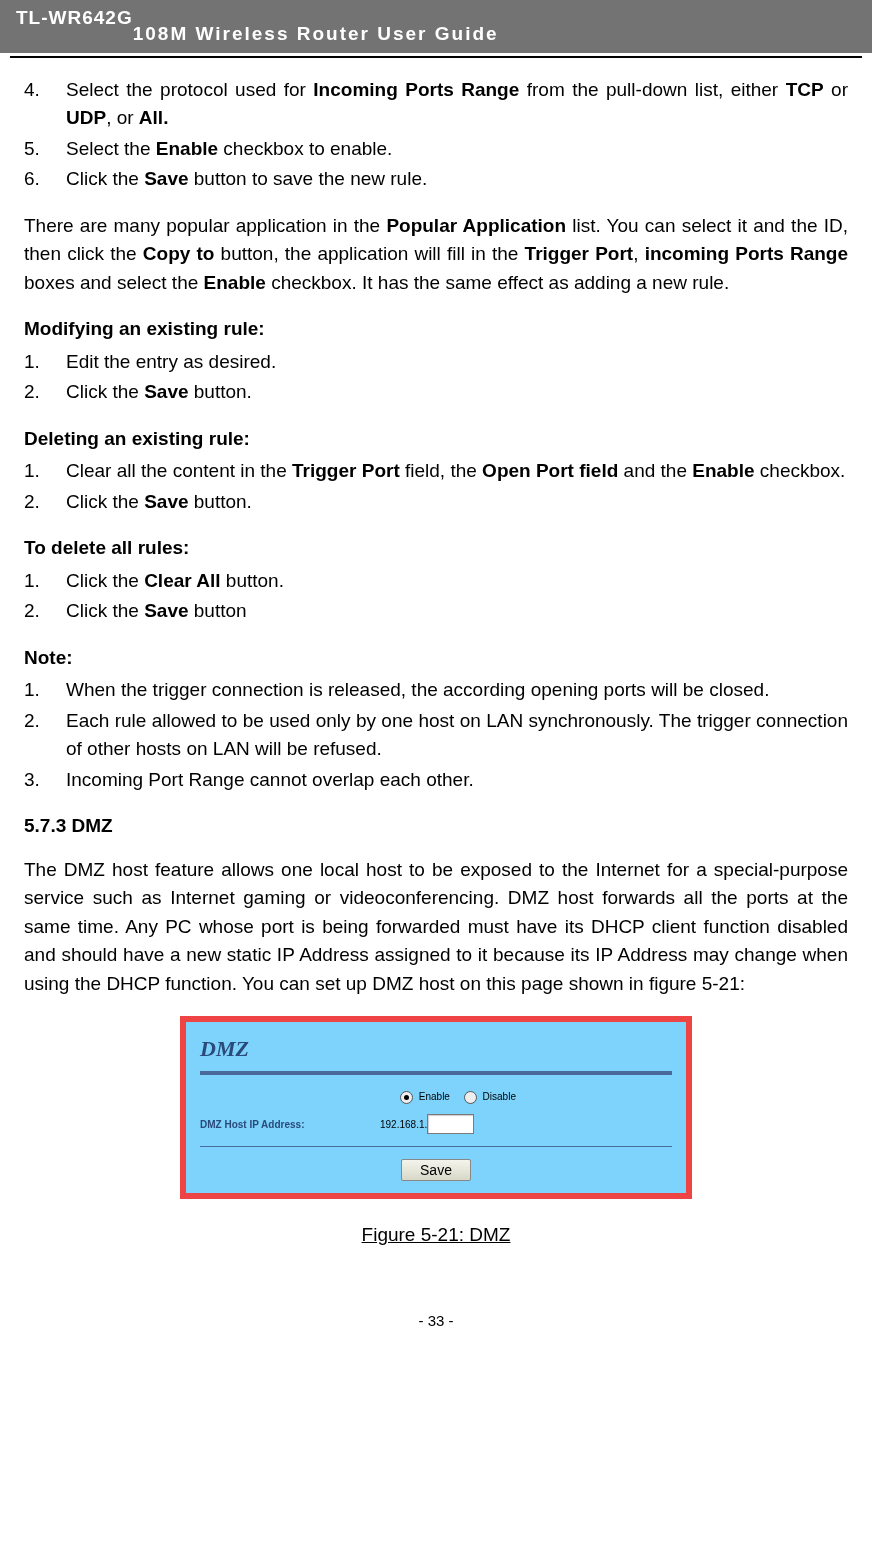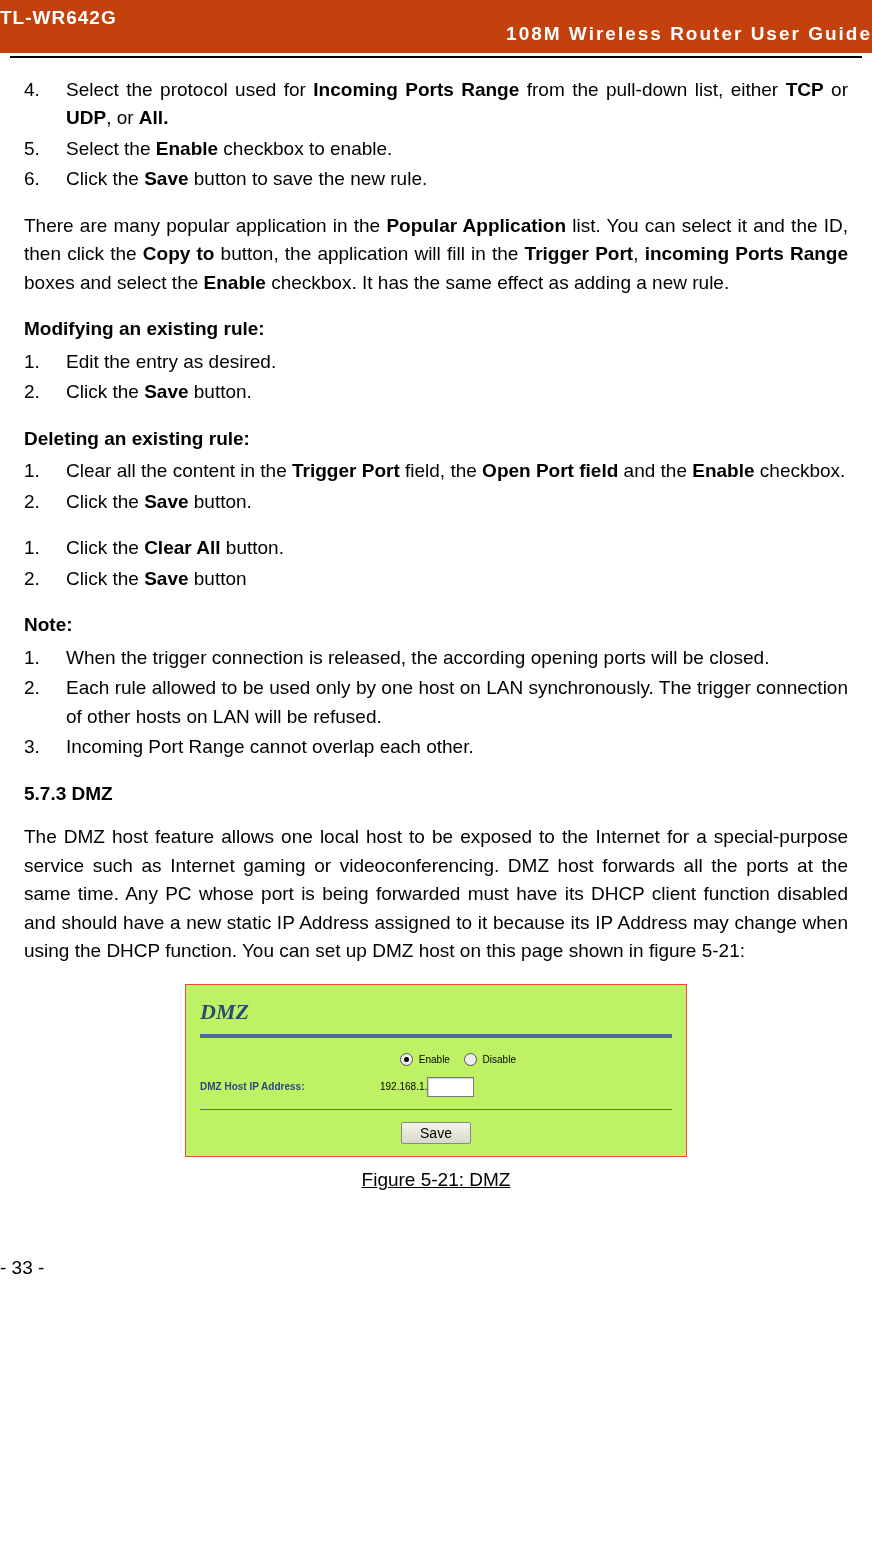--- a/index.html
+++ b/index.html
@@ -6,26 +6,25 @@
     font-family: Arial, Helvetica, sans-serif;
     font-size: 19px;
     line-height: 1.5;
     margin: 0;
     padding: 0;
     width: 872px;
     background: #fff;
     color: #000;
   }
   .header-bar {
-    background: #c2410c;
+    background: #737373;
     color: #fff;
     font-weight: bold;
-    padding: 4px 0;
+    padding: 4px 16px;
     display: flex;
-    justify-content: space-between;
     letter-spacing: 2px;
   }
   .header-left { letter-spacing: 1px; }
   .header-right { letter-spacing: 2px; margin-top: 16px; }
   .header-rule {
     border-top: 2px solid #000;
     margin: 3px 10px 0 10px;
   }
   .content {
     padding: 18px 24px 0 24px;
@@ -53,23 +52,23 @@
   .heading-b {
     font-weight: bold;
     margin: 10px 0 4px 0;
   }
   .sec-heading {
     font-weight: bold;
     margin: 14px 0 15px 0;
   }
   .figure-box {
     width: 500px;
-    margin: 8px auto 9px auto;
-    border: 1px solid #ef4444;
-    background: #bef264;
+    margin: 8px auto 22px auto;
+    border: 6px solid #ef4444;
+    background: #7dd3fc;
   }
   .dmz-inner {
     padding: 10px 14px 12px 14px;
     font-family: Arial, sans-serif;
   }
   .dmz-title {
     font-family: Georgia, 'Times New Roman', serif;
     font-weight: bold;
     font-size: 22px;
     color: #2a4a7a;
@@ -137,21 +136,22 @@
     border:1px solid #888;
     border-radius:2px;
     font-family: Arial;
   }
   .fig-caption {
     text-align:center;
     margin: 4px 0 20px 0;
     text-decoration: underline;
   }
   .footer {
-    font-size:19px;
+    text-align:center;
+    font-size:15px;
     padding: 40px 0 14px 0;
   }
 </style>
 </head>
 <body>
 
 <div class="header-bar">
   <span class="header-left">TL-WR642G</span>
   <span class="header-right">108M Wireless Router User Guide</span>
 </div>
@@ -201,20 +201,21 @@
   <li>
         <span class="n">1.</span>
         <span class="t"><span>Clear all the content in the </span><b>Trigger Port</b><span> field, the </span><b>Open Port field</b><span> and the </span><b>Enable</b><span> checkbox.</span></span>
       </li>
   <li>
         <span class="n">2.</span>
         <span class="t"><span>Click the </span><b>Save</b><span> button.</span></span>
       </li>
 </ol>
 
+<div class="heading-b">To delete all rules:</div>
 <ol class="num">
   <li>
         <span class="n">1.</span>
         <span class="t"><span>Click the </span><b>Clear All</b><span> button.</span></span>
       </li>
   <li>
         <span class="n">2.</span>
         <span class="t"><span>Click the </span><b>Save</b><span> button</span></span>
       </li>
 </ol>

